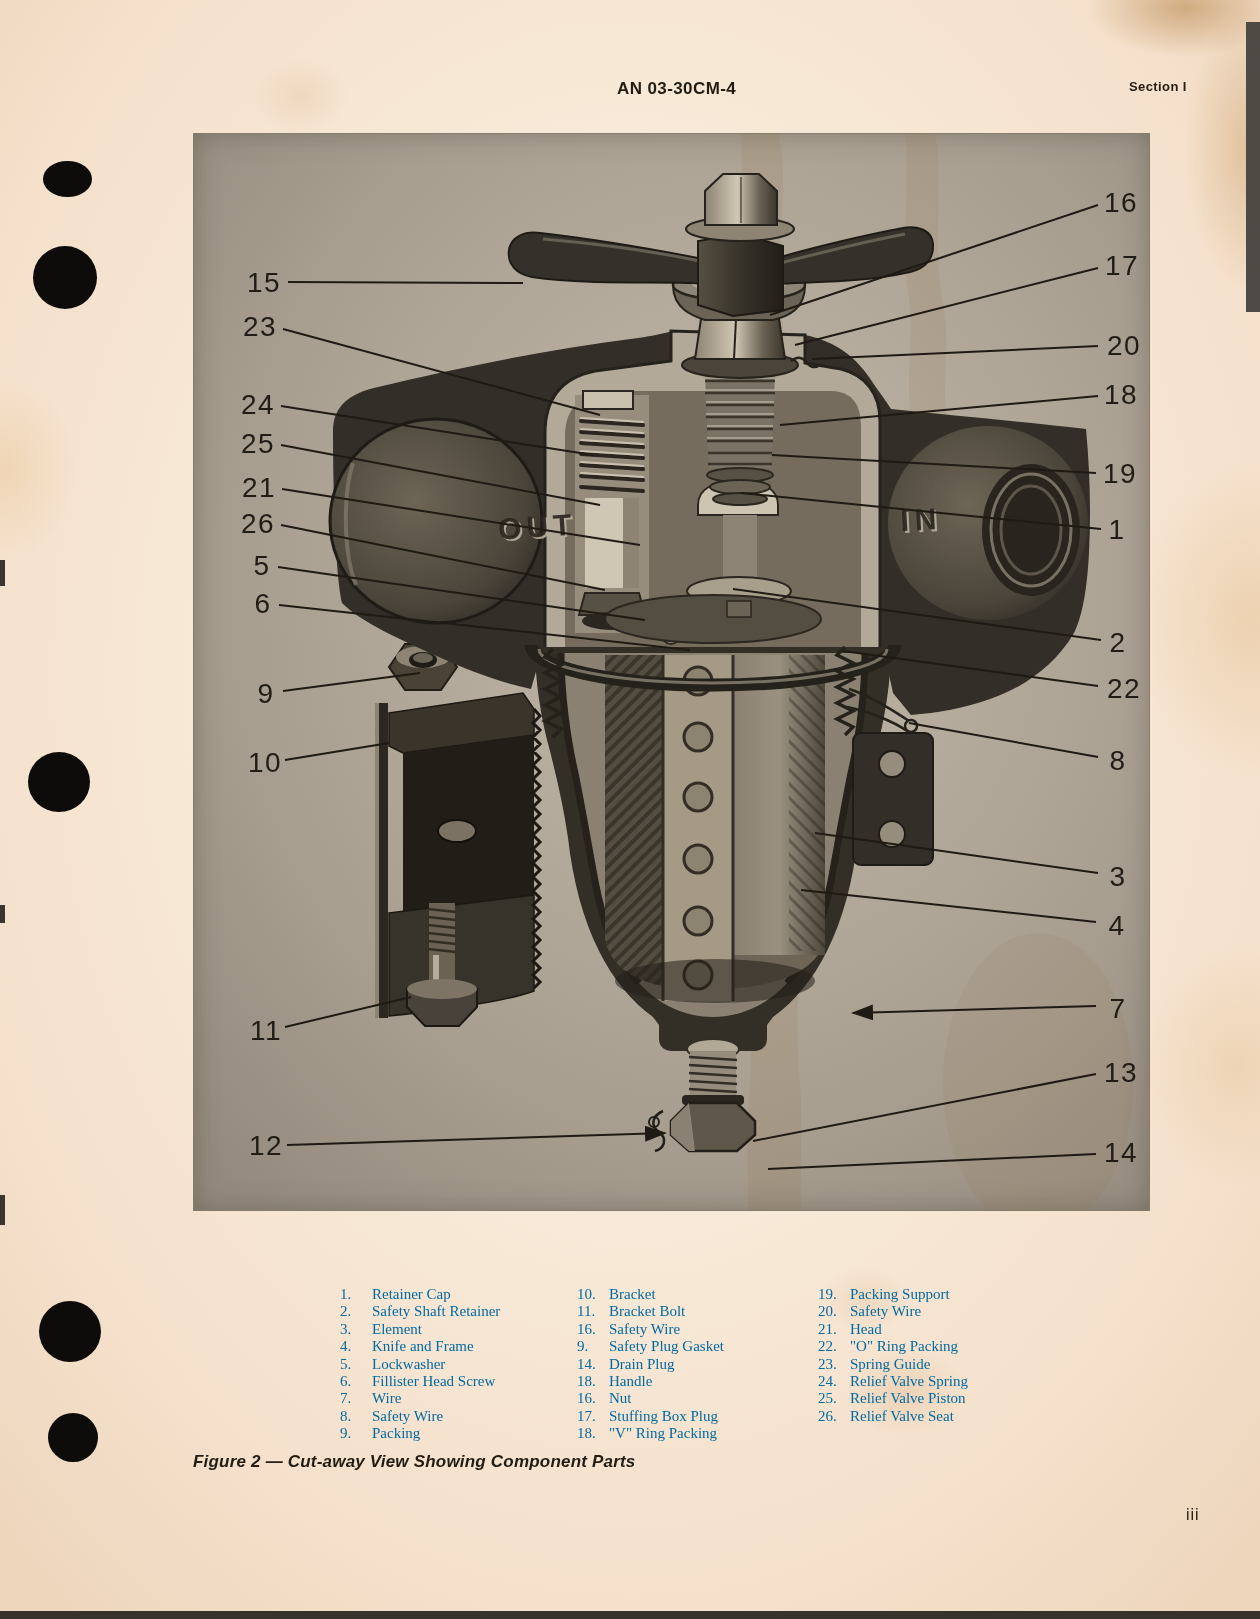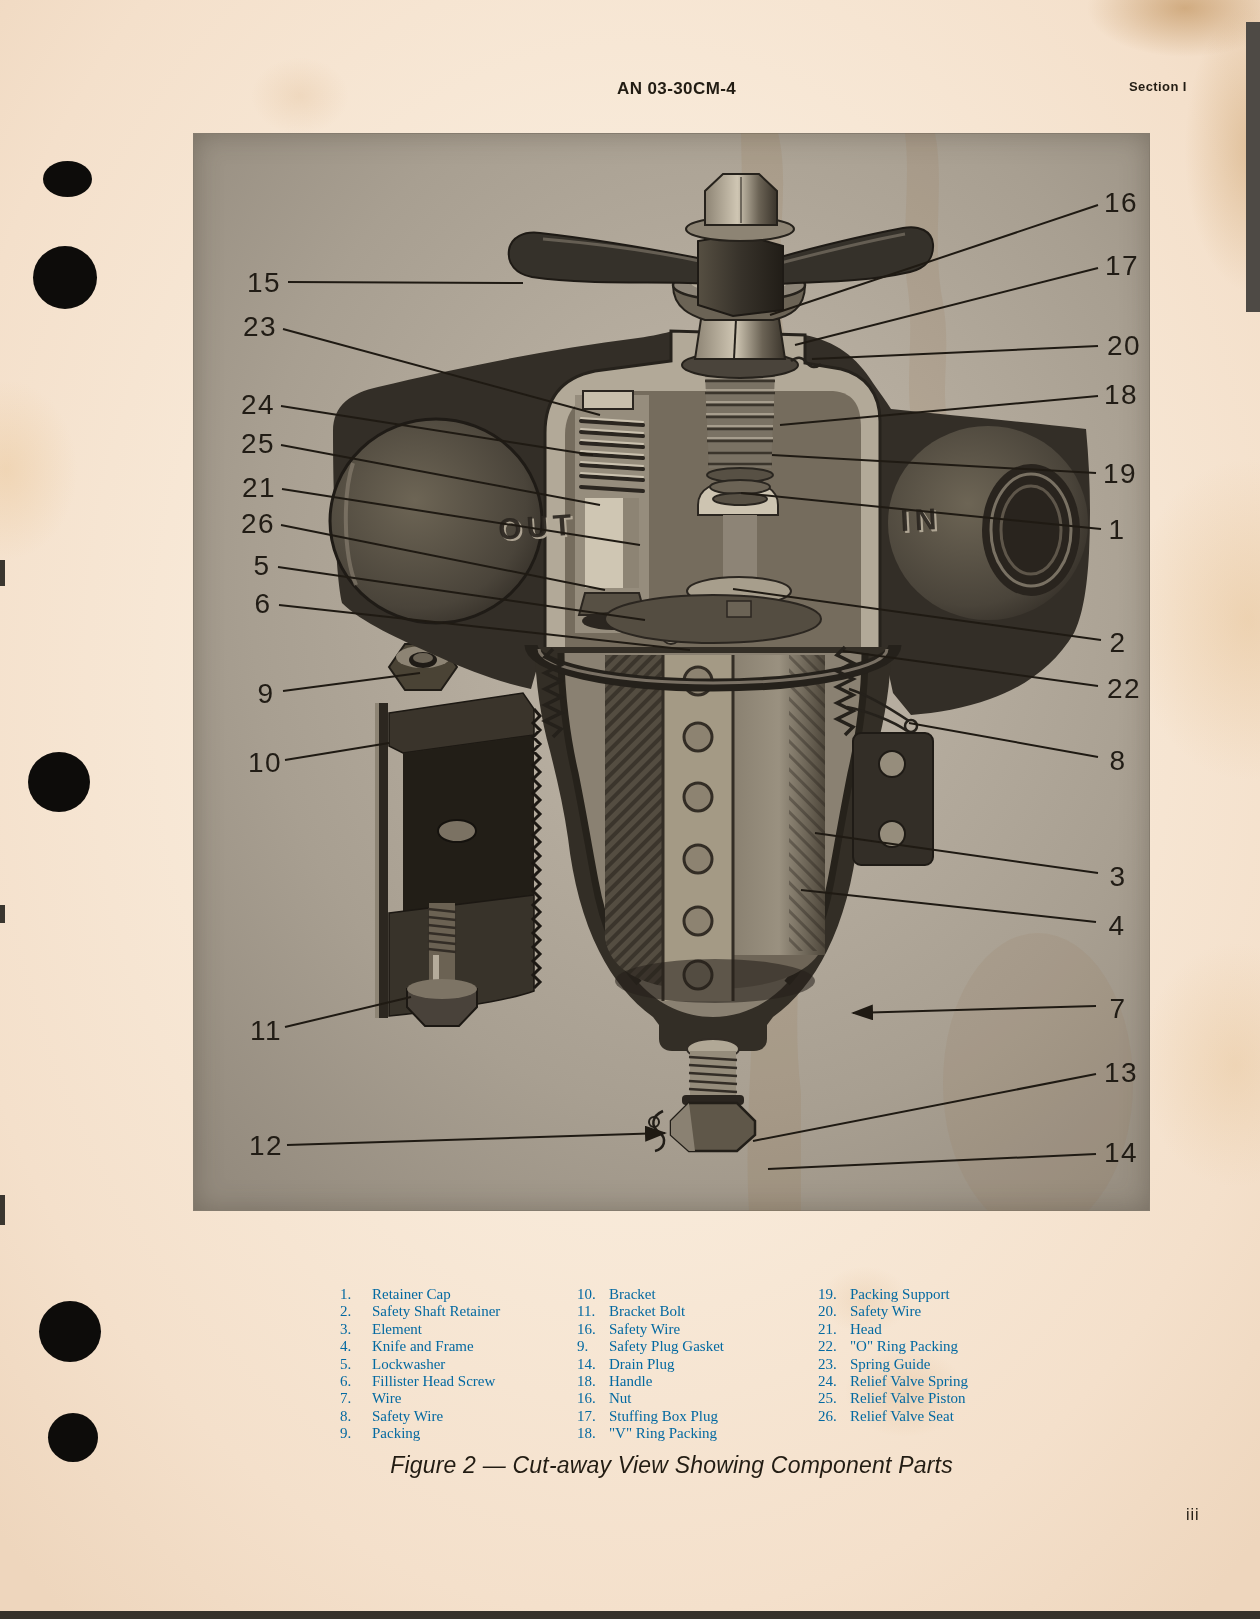--- a/index.html
+++ b/index.html
@@ -43,22 +43,22 @@
 
   .parts-list{position:absolute;top:1286px;left:0;width:1260px;height:160px;
     font-family:"Liberation Serif", serif;font-size:15px;color:#0369a1;}
   .pcol{position:absolute;top:0;}
   .pcol.c0{left:340px;width:230px;}
   .pcol.c1{left:577px;width:235px;}
   .pcol.c2{left:818px;width:240px;}
   .prow{line-height:17.4px;white-space:nowrap;}
   .pnum{display:inline-block;min-width:32px;}
 
-  .fig-caption{position:absolute;left:193px;top:1452px;width:957px;text-align:center;
-    font-size:23px;font-weight:normal;font-style:italic;letter-spacing:.2px;}
+  .fig-caption{position:absolute;left:193px;top:1452px;width:957px;text-align:left;
+    font-size:17px;font-weight:bold;font-style:italic;letter-spacing:.2px;}
   .page-num{position:absolute;left:1186px;top:1506px;font-size:16px;font-weight:normal;letter-spacing:1px;}
 </style>
 </head>
 <body>
 
 <div class="hdr-doc">AN 03-30CM-4</div>
 <div class="hdr-sec">Section I</div>
 
 <div class="dot" style="left:43px;top:161px;width:49px;height:36px;"></div>
 <div class="dot" style="left:33px;top:246px;width:64px;height:63px;"></div>

